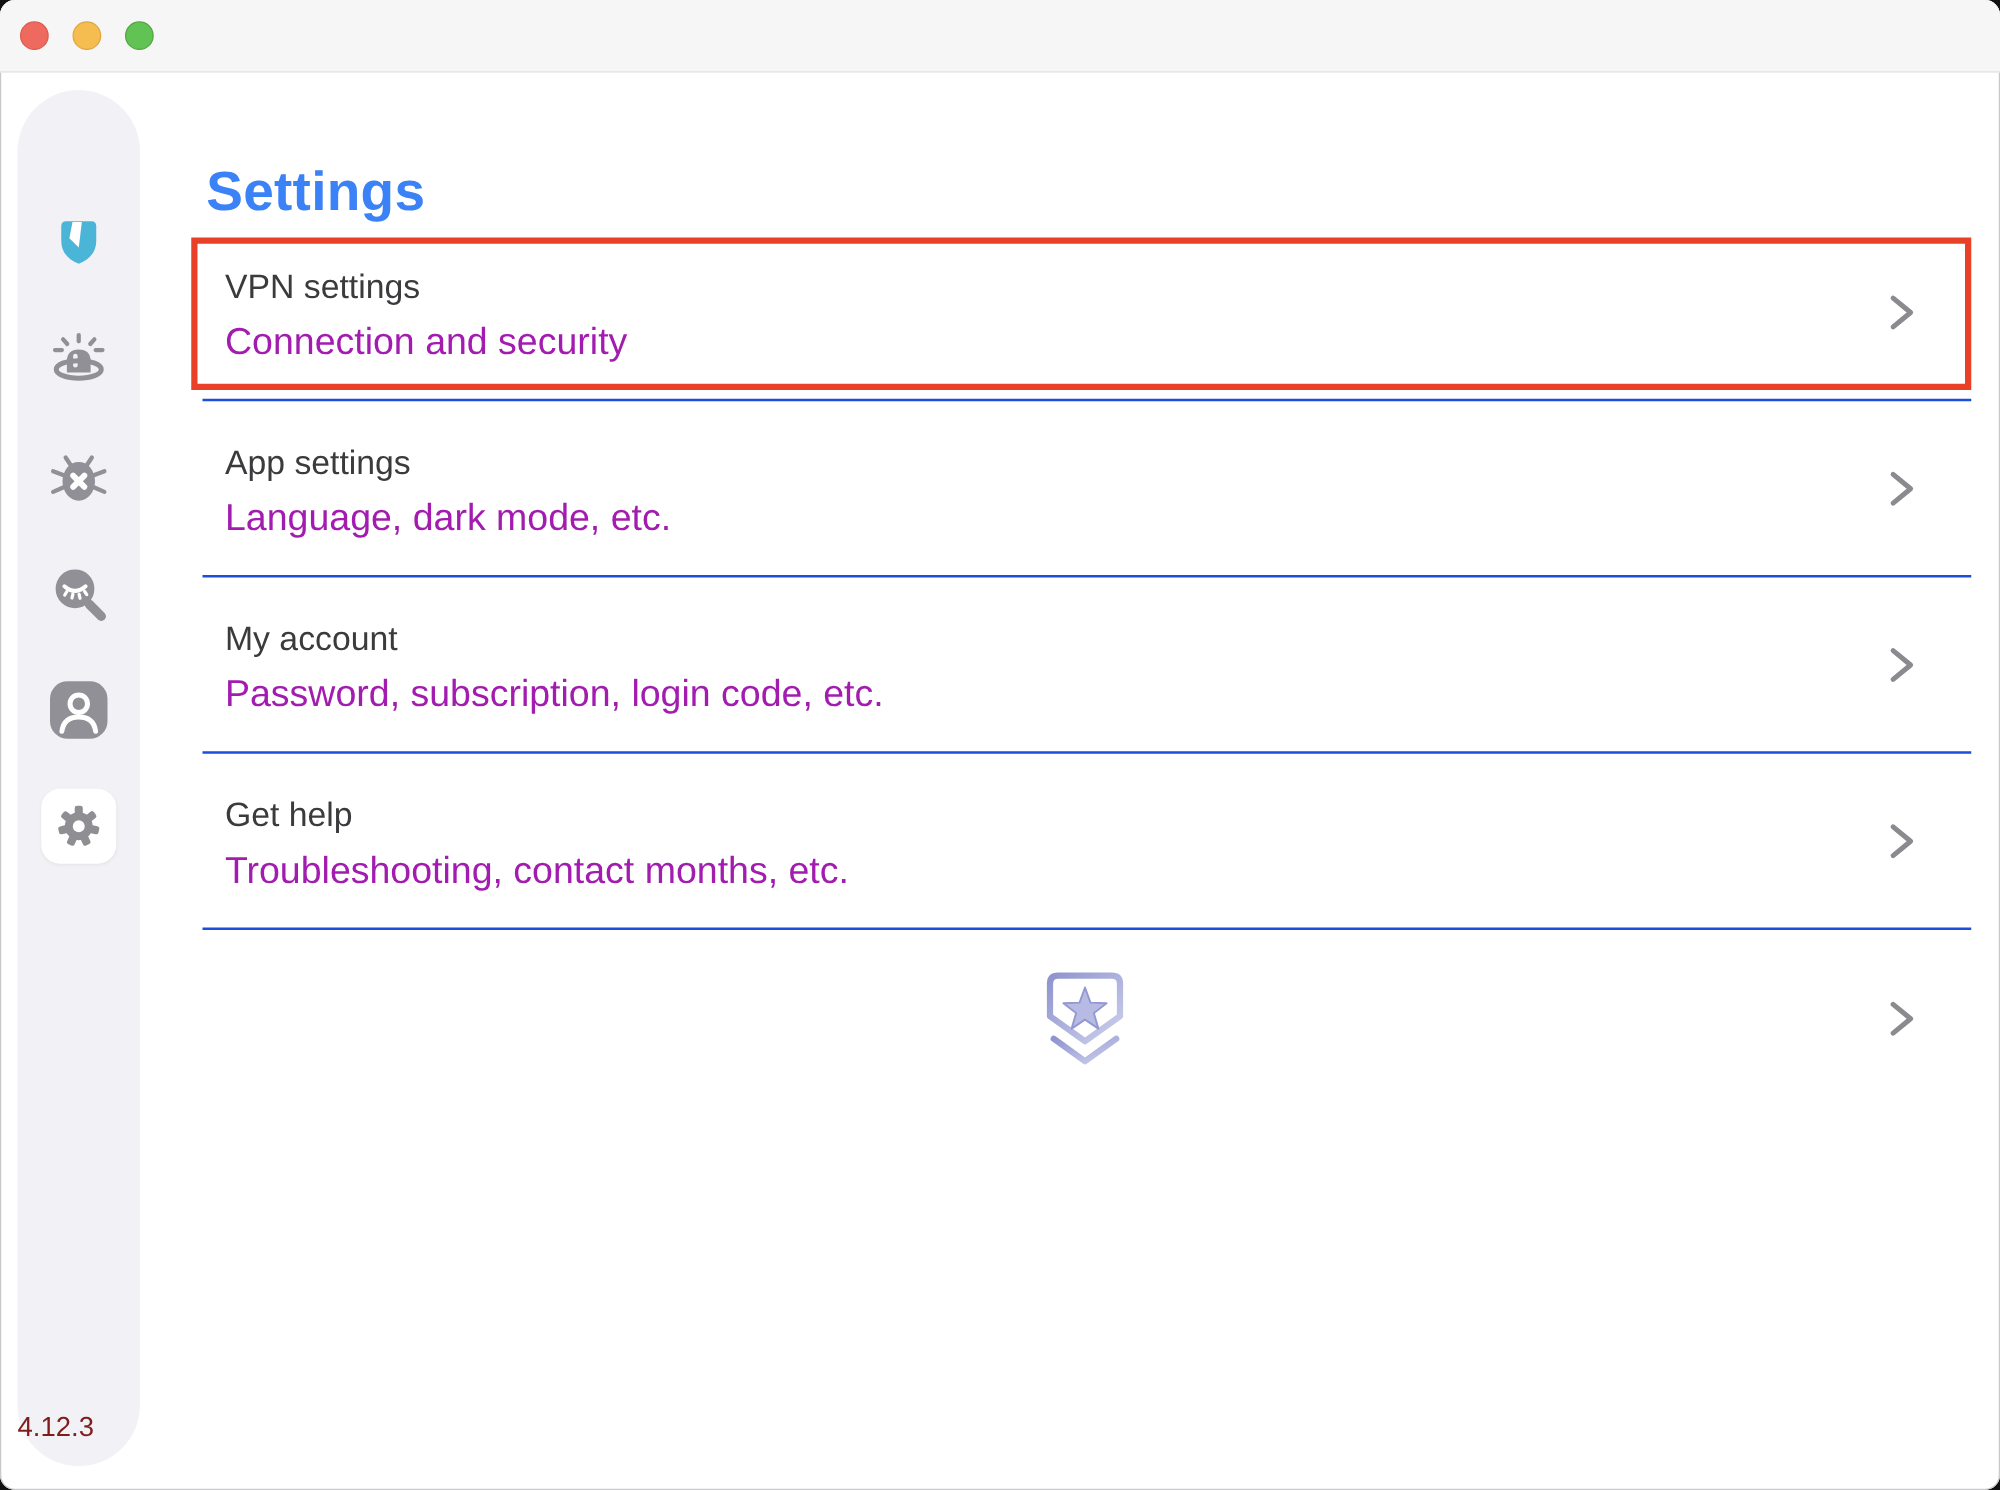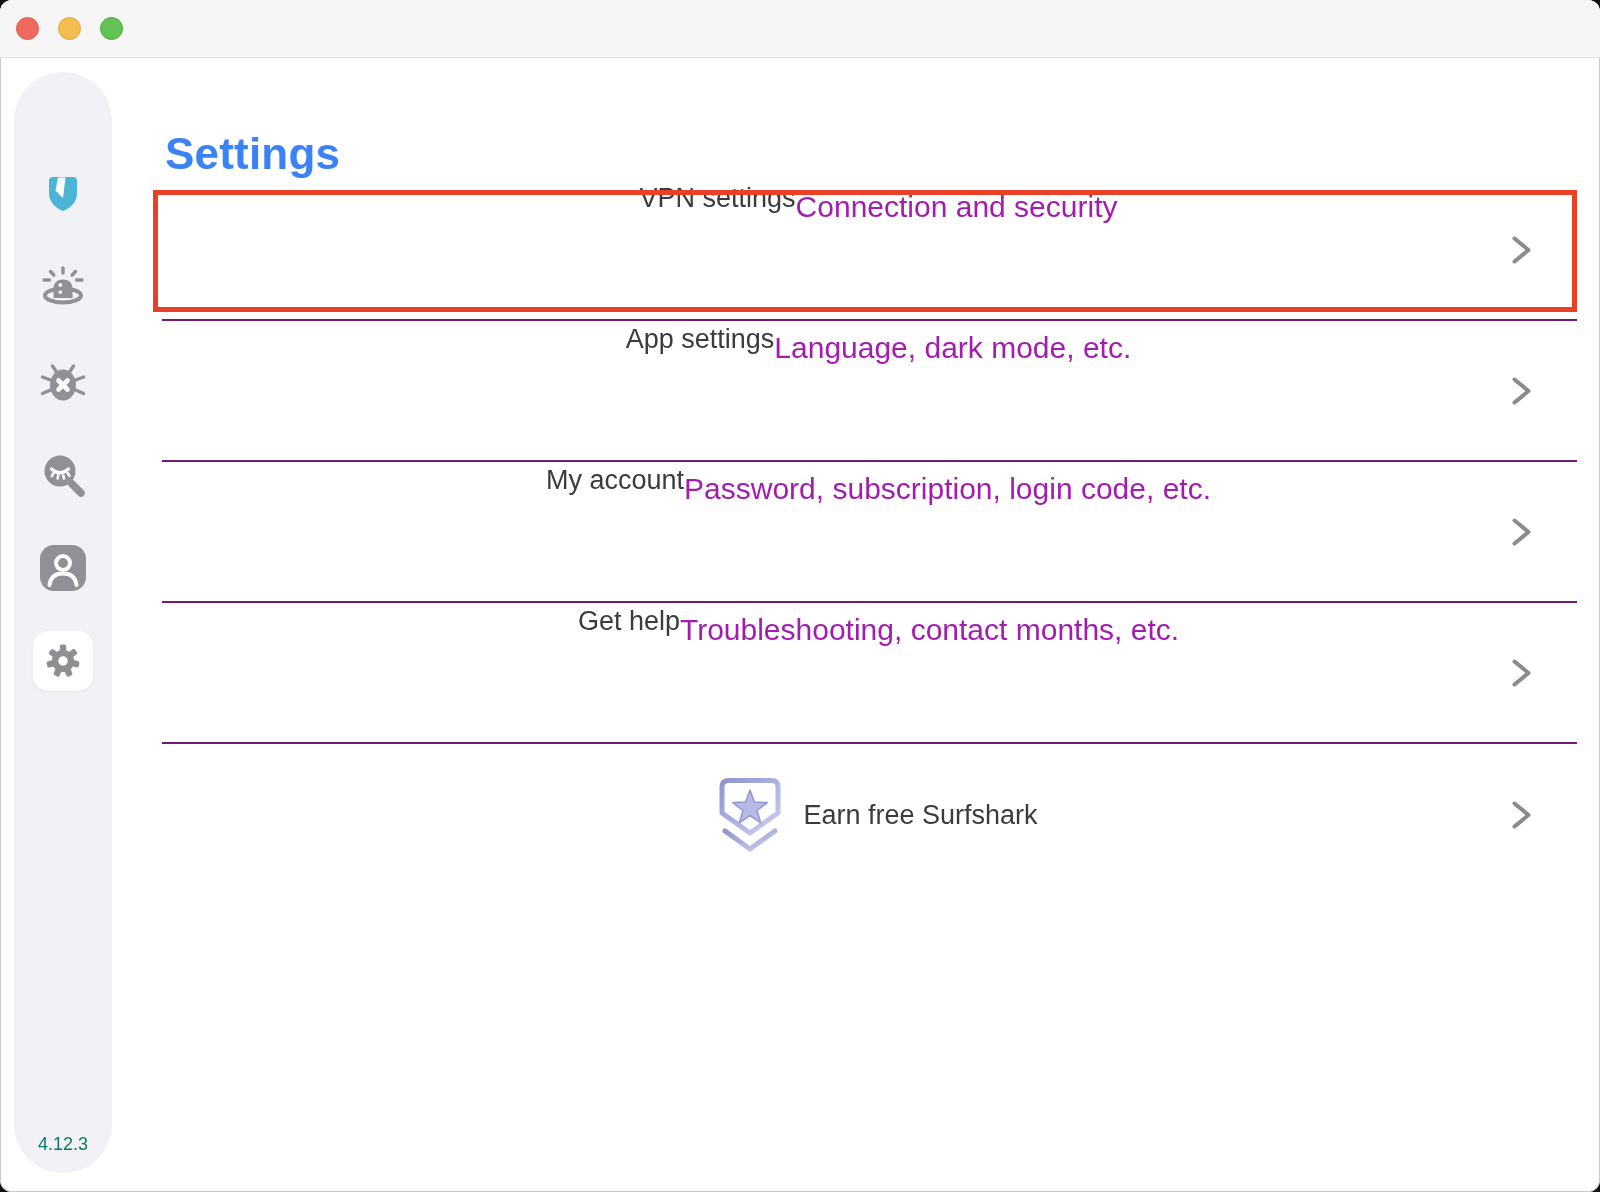--- a/index.html
+++ b/index.html
@@ -10,25 +10,25 @@
   .tl{width:23px;height:23px;border-radius:50%;display:inline-block;box-sizing:border-box;}
   .tl.red{background:#ee6a5f;border:1px solid #dd5a50;}
   .tl.yellow{background:#f5bd4f;border:1px solid #dfa73e;}
   .tl.green{background:#61c354;border:1px solid #51a73f;}
   
   .sidebar{position:absolute;left:14px;top:72px;width:98px;height:1101px;background:#f2f2f6;border-radius:49px;}
   .logo{position:absolute;left:0;top:103px;width:98px;display:flex;justify-content:center;}
   .navbtn{position:absolute;left:24px;width:50px;height:50px;background:transparent;border:none;padding:0;display:flex;align-items:center;justify-content:center;cursor:pointer;}
   .navbtn.b1{top:192px}.navbtn.b2{top:285px}.navbtn.b3{top:378px}.navbtn.b4{top:471px}
   .gearbox{position:absolute;left:19px;top:559px;width:60px;height:60px;background:#ffffff;border-radius:15px;border:none;padding:0;display:flex;align-items:center;justify-content:center;cursor:pointer;box-shadow:0 1px 3px rgba(0,0,0,0.06);}
-  .version{position:absolute;bottom:18px;left:0;width:100%;text-align:center;font-size:18px;color:#0f766e;}
+  .version{position:absolute;bottom:18px;left:0;width:100%;text-align:left;font-size:22px;color:#7f1d1d;}
   
   .h1{position:absolute;left:165px;top:100px;font-size:44px;font-weight:700;color:#3b82f6;letter-spacing:0.2px;}
   .rows{position:absolute;left:162px;top:180px;width:1415px;}
-  .row{position:relative;box-sizing:border-box;height:141px;display:flex;flex-direction:row;justify-content:center;padding-left:18px;border-bottom:2px solid #701a75;cursor:pointer;}
+  .row{position:relative;box-sizing:border-box;height:141px;display:flex;flex-direction:column;justify-content:center;padding-left:18px;border-bottom:2px solid #1d4ed8;cursor:pointer;}
   .row:last-child{border-bottom:none;}
   .row .t{font-size:27px;color:#3b3b3d;line-height:36px;}
   .row .s{font-size:30px;color:#a21caf;line-height:28px;margin-top:13px;}
   .row .chev{position:absolute;right:44px;top:50%;transform:translateY(-50%);}
   .row.with-icon{flex-direction:row;align-items:center;padding-left:16px;gap:20px;}
   .row.with-icon .txt{display:flex;flex-direction:column;justify-content:center;}
   .row.with-icon .s{margin-top:10px;}
   .hl{position:absolute;left:153px;top:190px;width:1424px;height:122px;box-sizing:border-box;border:5px solid #e84127;pointer-events:none;z-index:5;}
 </style>
 </head>
@@ -172,21 +172,20 @@
             <linearGradient id="bgrad" x1="0" y1="0" x2="1" y2="1">
               <stop offset="0" stop-color="#8f94cf"></stop>
                 <stop offset="1" stop-color="#cdd0ec"></stop>
             </linearGradient>
           </defs>
           <path d="M33 58 L5 38 V12 Q5 5.5 11.5 5.5 H54.5 Q61 5.5 61 12 V38 Z" fill="none" stroke="url(#bgrad)" stroke-width="5" stroke-linejoin="round"></path>
           <polygon points="33,15 37.4,27.1 50.3,27.6 40.1,35.5 43.7,47.9 33,40.7 22.3,47.9 25.9,35.5 15.7,27.6 28.6,27.1" fill="#b7bbe3" stroke="#9398d3" stroke-width="1.5" stroke-linejoin="round"></polygon>
           <path d="M8 56 L33 74 L58 56" fill="none" stroke="url(#bgrad)" stroke-width="5" stroke-linecap="round" stroke-linejoin="round"></path>
         </svg>
         <div class="txt">
-          <div class="t">Earn free Surfshark</div>
         </div>
         <svg class="chev" width="23" height="30" viewBox="0 0 23 30">
           <path d="M4.5 3.5 L18.5 15 L4.5 26.5" fill="none" stroke="#8a8a8f" stroke-width="4" stroke-linecap="round" stroke-linejoin="round"></path>
         </svg>
       </div>
 
     </div>
 
     <div class="hl"></div>
   </main>

